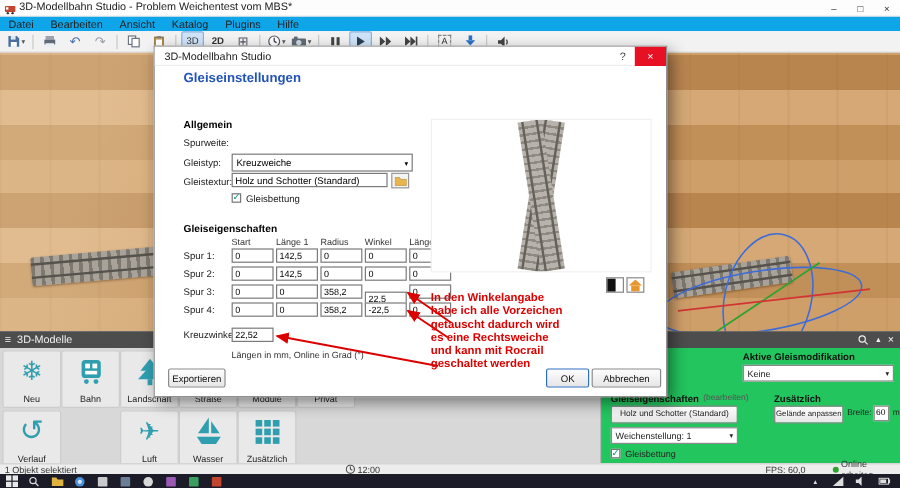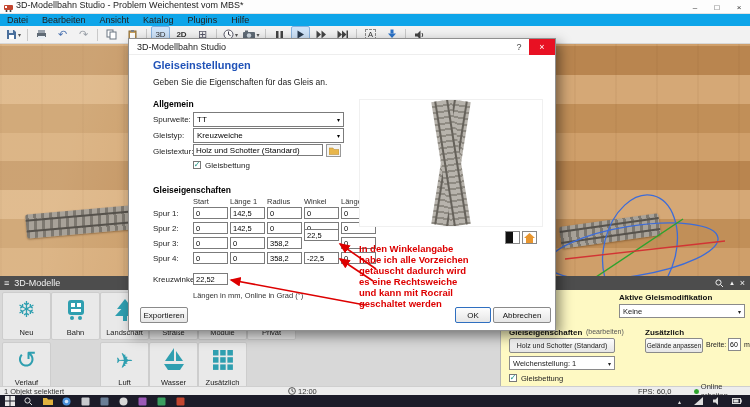--- a/index.html
+++ b/index.html
@@ -19,21 +19,21 @@
   #viewport{left:0;top:44px;width:750px;height:232px;overflow:hidden;
     background:
       linear-gradient(105deg, rgba(255,240,210,.28) 12%, rgba(255,255,255,0) 45%),
       repeating-linear-gradient(90deg, rgba(110,65,25,.06) 0 2px, rgba(0,0,0,0) 2px 41px),
       repeating-linear-gradient(0deg, #cf9f6a 0 28px, #c18f58 28px 57px, #d5a876 57px 86px, #b9854f 86px 115px);}
   .track{background:repeating-linear-gradient(90deg,#7d7870 0 3px,#a8a299 3px 8px);border-radius:2px;box-shadow:0 1px 2px rgba(60,30,0,.4);}
   .rail{position:absolute;left:0;right:0;height:2px;background:#56524c;}
   
   #cat-header{left:0;top:276px;width:750px;height:14px;background:#4d4d4d;color:#f2f2f2;display:flex;align-items:center;font-size:9px;}
   #cat-panel{left:0;top:290px;width:500px;height:96px;background:#d8d8d8;}
-  #props-panel{left:500px;top:290px;width:250px;height:96px;background:#fef9c3;border-left:1px solid #b5b5b5;font-size:8px;color:#222;}
+  #props-panel{left:500px;top:290px;width:250px;height:96px;background:#22c55e;border-left:1px solid #b5b5b5;font-size:8px;color:#222;}
   .tile{position:absolute;width:47px;height:46px;background:#e9e9e9;border:1px solid #cdcdcd;border-radius:2px;}
   .ticon{position:absolute;top:1px;left:0;right:0;height:32px;display:flex;align-items:center;justify-content:center;color:#2f9fb0;font-size:22px;line-height:1;}
   .tlabel{position:absolute;bottom:2px;left:0;right:0;text-align:center;font-size:7.5px;color:#222;}
   .pbold{font-weight:bold;font-size:8px;color:#111;}
   .pselect{border:1px solid #8a8a8a;background:#fff;display:flex;align-items:center;padding:0 3px;font-size:7.5px;}
   .pbtn{border:1px solid #8a8a8a;background:linear-gradient(#fdfdfd,#e6e6e6);display:flex;align-items:center;justify-content:center;font-size:7px;border-radius:2px;}
   .chk{width:8px;height:8px;border:1px solid #777;background:#fff;display:inline-flex;align-items:center;justify-content:center;color:#14917f;font-size:8px;line-height:1;}
   
   #statusbar{left:0;top:386px;width:750px;height:9px;background:#ededed;border-top:1px solid #cfcfcf;font-size:7.5px;color:#333;display:flex;align-items:center;}
   #taskbar{left:0;top:395px;width:750px;height:12px;background:#1c1c29;display:flex;align-items:center;}
@@ -429,28 +429,23 @@
   <div class="abs" id="dialog">
     <div class="abs" id="dlg-titlebar">
       <span style="margin-left:8px">3D-Modellbahn Studio</span>
       <span style="margin-left:auto;display:flex;height:16px">
         <span style="width:20px;display:flex;align-items:center;justify-content:center;color:#444">?</span>
         <span style="width:26px;display:flex;align-items:center;justify-content:center;background:#e81123;color:#fff">×</span>
       </span>
     </div>
 
     <span class="abs" style="left:24px;top:20px;font-size:11px;font-weight:600;color:#2153b8">Gleiseinstellungen</span>
-    <span class="abs" style="left:24px;top:38px;font-size:8.5px;color:#222">Geben Sie die Eigenschaften für das Gleis an.</span>
     <span class="abs" style="left:24px;top:60px;font-size:8.5px;font-weight:bold">Allgemein</span>
 
     <span class="dlabel" style="left:24px;top:76px">Spurweite:</span>
-    <div class="dselect" style="left:64px;top:73px;width:143px">
-      <span>TT</span>
-      <span style="margin-left:auto;font-size:6px">▾</span>
-    </div>
 
     <span class="dlabel" style="left:24px;top:92px">Gleistyp:</span>
     <div class="dselect" style="left:64px;top:89px;width:143px">
       <span>Kreuzweiche</span>
       <span style="margin-left:auto;font-size:6px">▾</span>
     </div>
 
     <span class="dlabel" style="left:24px;top:108px">Gleistextur:</span>
     <input class="dinput" style="left: 64px; top: 105px; width: 130px; font-size: 8px;" value="Holz und Schotter (Standard)">
     <span class="abs" style="left:197px;top:105px;width:15px;height:13px;border:1px solid #999;background:#f4f4f4;display:flex;align-items:center;justify-content:center">
@@ -481,21 +476,21 @@
     <input class="dinput" style="left: 64px; top: 183px; width: 35px;" value="0">
     <input class="dinput" style="left: 101px; top: 183px; width: 35px;" value="142,5">
     <input class="dinput" style="left: 138px; top: 183px; width: 35px;" value="0">
     <input class="dinput" style="left: 175px; top: 183px; width: 35px;" value="0">
     <input class="dinput" style="left: 212px; top: 183px; width: 35px;" value="0">
 
     <span class="dlabel" style="left:24px;top:200px">Spur 3:</span>
     <input class="dinput" style="left: 64px; top: 198px; width: 35px;" value="0">
     <input class="dinput" style="left: 101px; top: 198px; width: 35px;" value="0">
     <input class="dinput" style="left: 138px; top: 198px; width: 35px;" value="358,2">
-    <input class="dinput" style="left: 175px; top: 190px; width: 35px;" value="22,5">
+    <input class="dinput" style="left: 175px; top: 204px; width: 35px;" value="22,5">
     <input class="dinput" style="left: 212px; top: 198px; width: 35px;" value="0">
 
     <span class="dlabel" style="left:24px;top:215px">Spur 4:</span>
     <input class="dinput" style="left: 64px; top: 213px; width: 35px;" value="0">
     <input class="dinput" style="left: 101px; top: 213px; width: 35px;" value="0">
     <input class="dinput" style="left: 138px; top: 213px; width: 35px;" value="358,2">
     <input class="dinput" style="left: 175px; top: 213px; width: 35px;" value="-22,5">
     <input class="dinput" style="left: 212px; top: 213px; width: 35px;" value="0">
 
     <span class="dlabel" style="left:24px;top:236px">Kreuzwinkel:</span>

